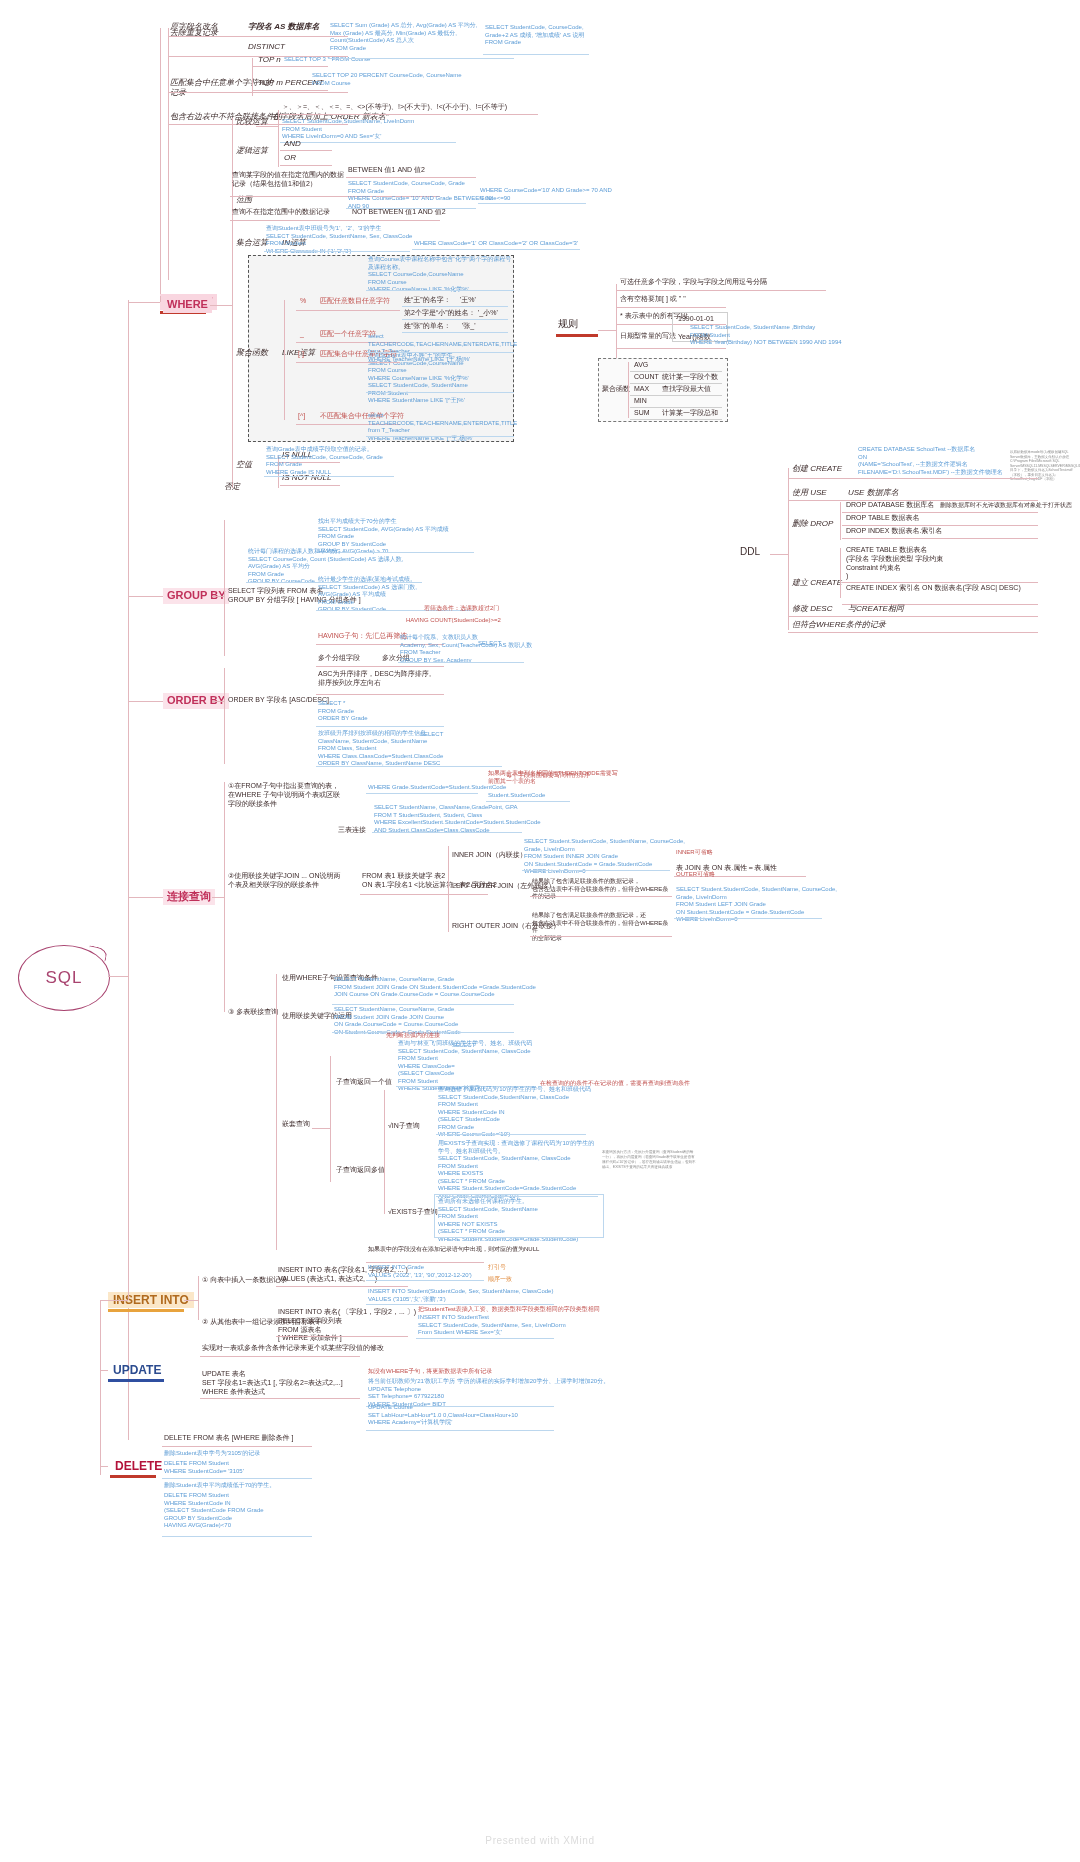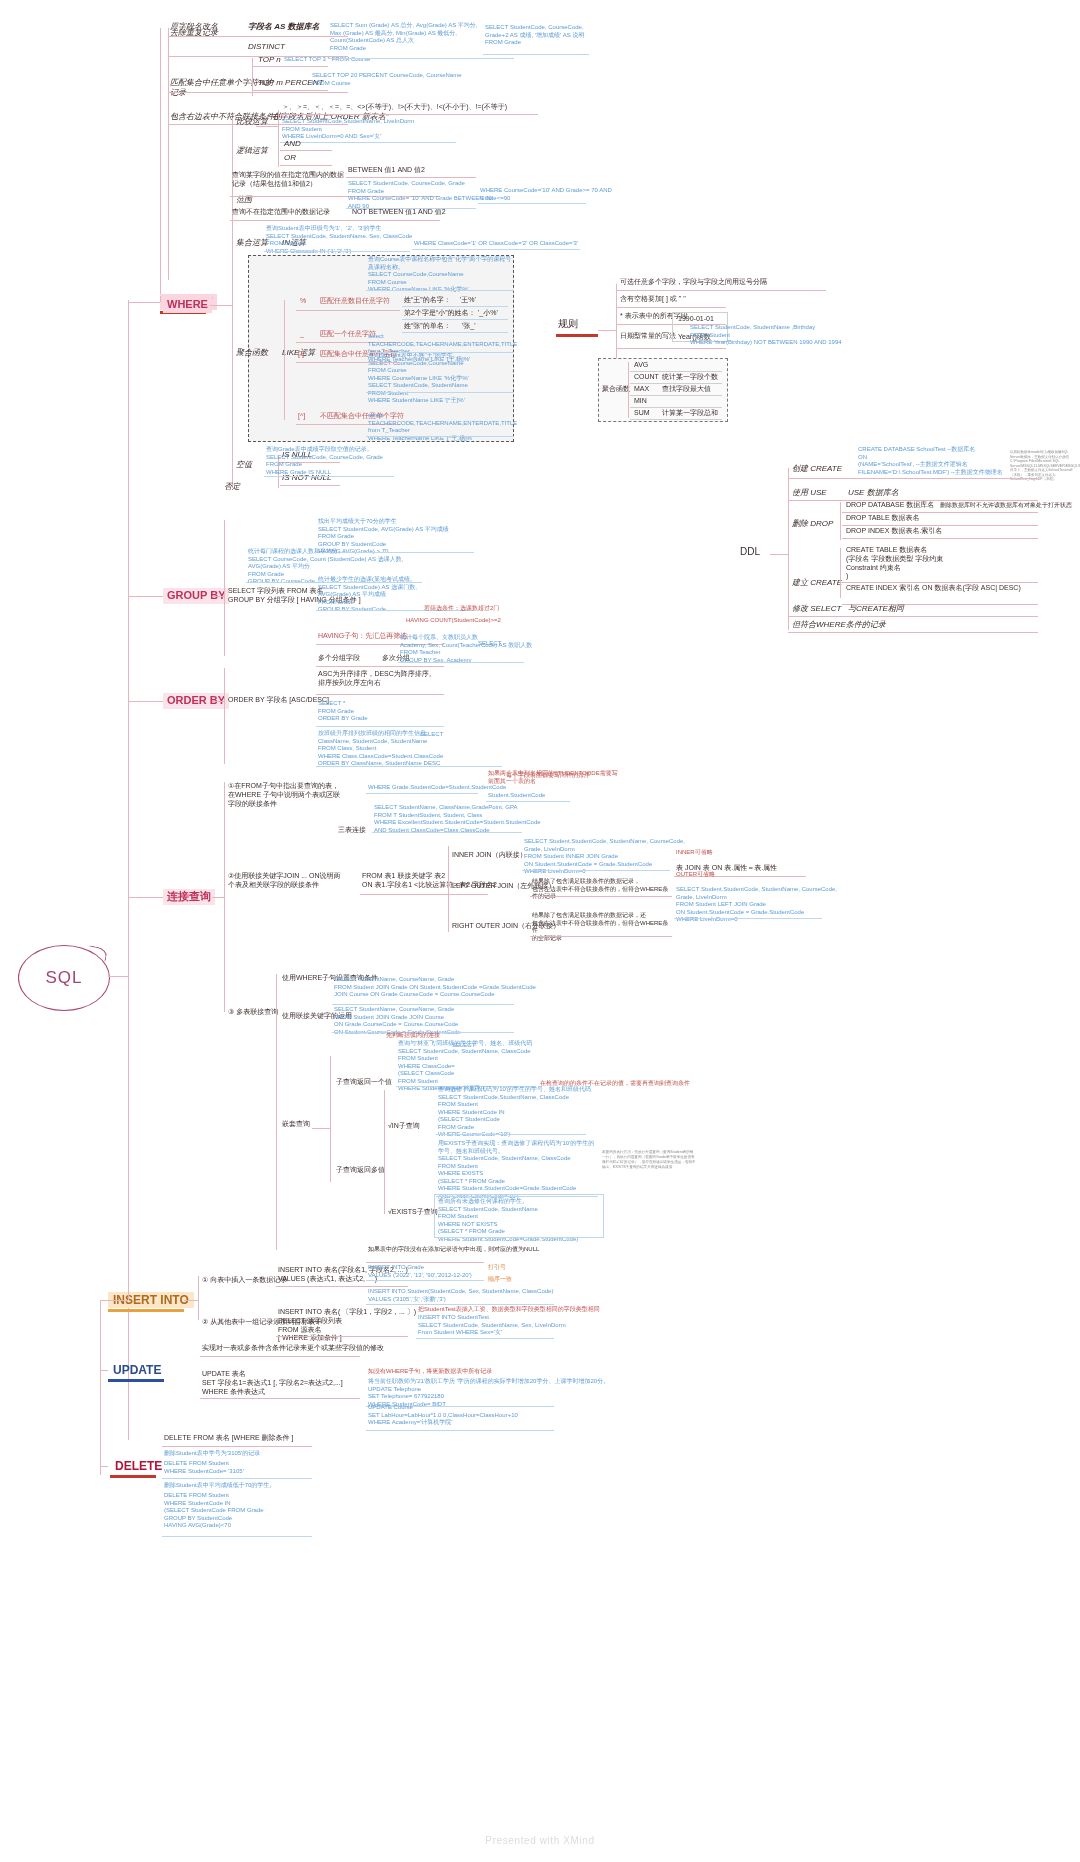--- a/index.html
+++ b/index.html
@@ -321,21 +321,21 @@
   <div class="node s8 t-dark" style="left:792px;top:578px;">建立 CREATE</div>
   <div class="ln lnv" style="left:840px;top:548px;height:50px;"></div>
   <div class="node s7 t-dark code" style="left:846px;top:546px;">CREATE TABLE 数据表名
 (字段名 字段数据类型 字段约束
 Constraint 约束名
 )</div>
   <div class="ln lnh" style="left:842px;top:582px;width:196px;"></div>
   <div class="node s7 t-dark code" style="left:846px;top:584px;width:190px;">CREATE INDEX 索引名 ON 数据表名(字段 ASC| DESC)</div>
   <div class="ln lnh" style="left:842px;top:604px;width:196px;"></div>
 
-  <div class="node s8 t-dark" style="left:792px;top:604px;">修改 SELECT</div>
+  <div class="node s8 t-dark" style="left:792px;top:604px;">修改 DESC</div>
   <div class="node s8 t-dark" style="left:848px;top:604px;">与CREATE相同</div>
   <div class="ln lnh" style="left:788px;top:616px;width:250px;"></div>
 
   <div class="node s8 t-dark" style="left:792px;top:620px;">但符合WHERE条件的记录</div>
   <div class="ln lnh" style="left:788px;top:632px;width:250px;"></div>
 
   <div class="node s11 b" style="left:163px;top:588px;color:#c0305a;background:#fbe3ea;padding:1px 4px;">GROUP BY</div>
   <div class="ln lnh" style="left:128px;top:596px;width:35px;"></div>
   <div class="node s7 t-dark code" style="left:228px;top:587px;">SELECT 字段列表 FROM 表名
 GROUP BY 分组字段 [ HAVING 分组条件 ]</div>

